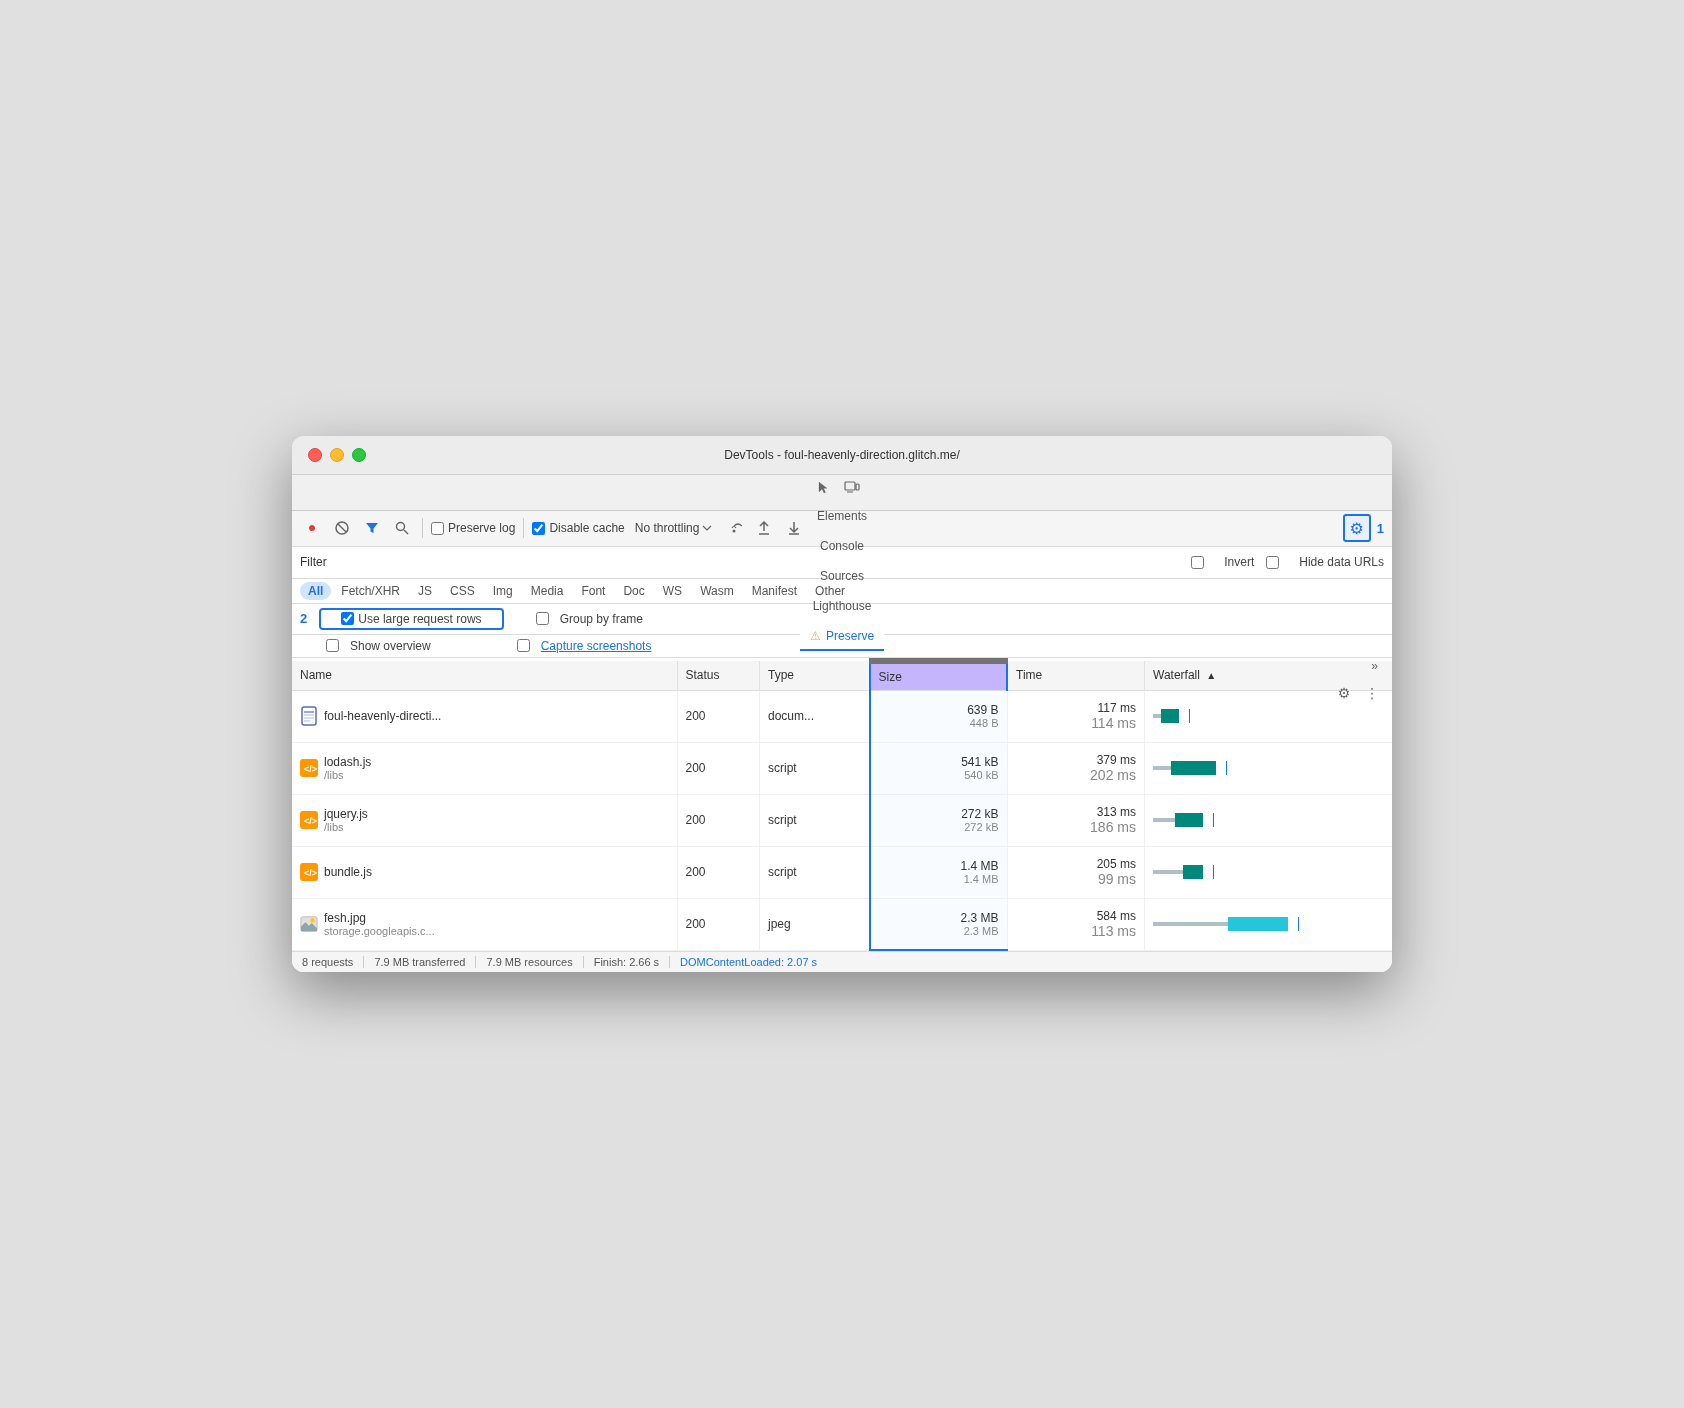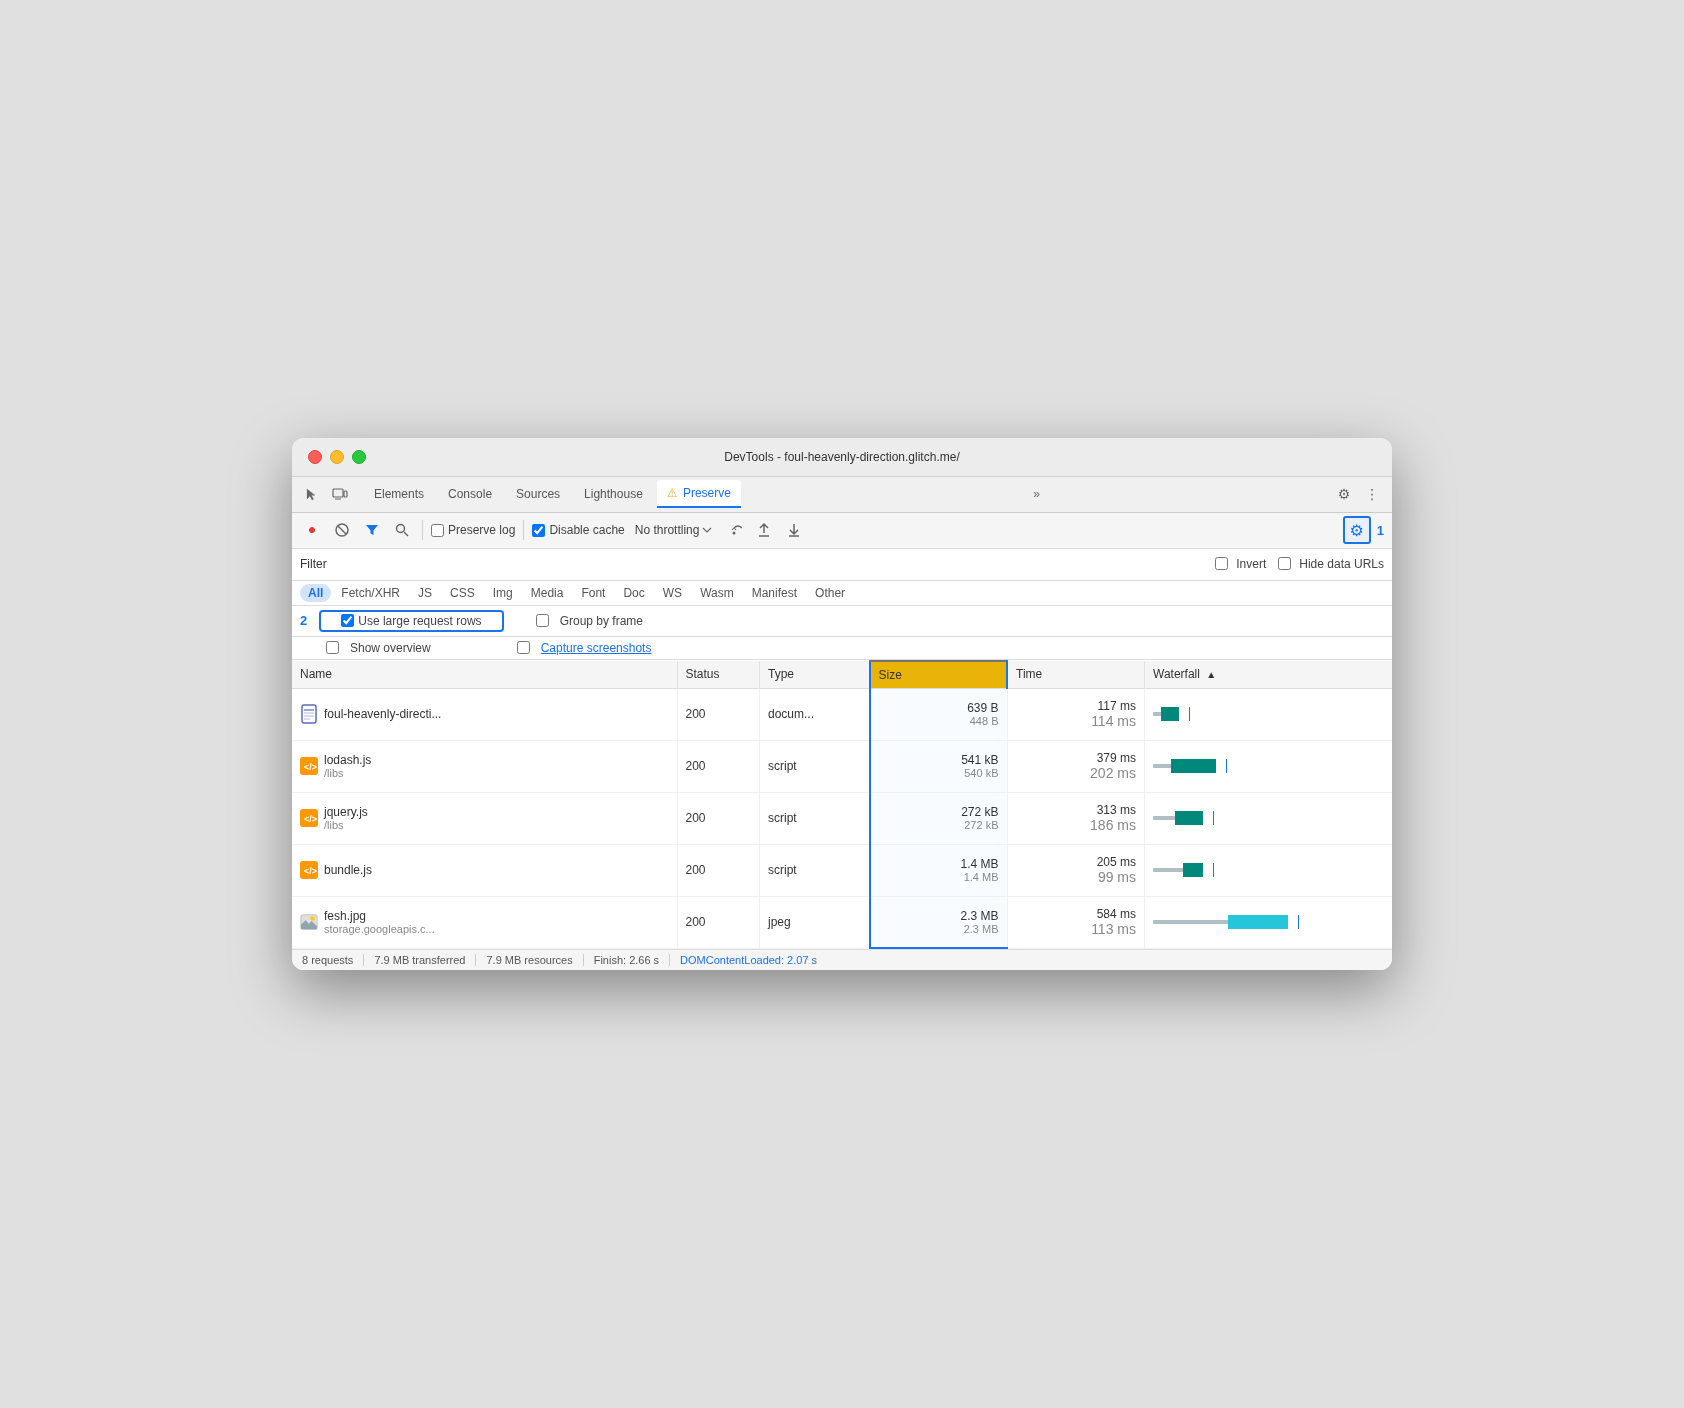--- a/index.html
+++ b/index.html
@@ -52,20 +52,21 @@
     }
     
     .tab-bar {
       display: flex;
       align-items: center;
       background: #f0f0f0;
       border-bottom: 1px solid #ccc;
       padding: 0 8px;
       height: 36px;
       gap: 4px;
+      flex-direction: column;
     }
     .tab-icons {
       display: flex;
       gap: 4px;
       margin-right: 8px;
     }
     .tab-icon-btn {
       width: 24px;
       height: 24px;
       display: flex;
@@ -207,22 +208,22 @@
       font-weight: 500;
     }
     .filter-checkbox-group {
       display: flex;
       align-items: center;
       gap: 12px;
       margin-left: auto;
     }
     .filter-check-item {
       display: flex;
-      align-items: flex-start;
-      gap: 8px;
+      align-items: center;
+      gap: 20px;
       font-size: 12px;
       color: #444;
       cursor: pointer;
     }
     
     .type-filter-bar {
       display: flex;
       align-items: center;
       padding: 3px 8px;
       border-bottom: 1px solid #ddd;
@@ -388,24 +389,24 @@
     .status-segment:first-child { padding-left: 0; }
     .status-segment:last-child { border-right: none; color: #1a73e8; }
     table { table-layout: fixed; }
     .col-name { width: 280px; }
     .col-status { width: 60px; }
     .col-type { width: 80px; }
     .col-size { width: 100px; }
     .col-time { width: 100px; }
     .col-waterfall { width: 180px; }
     .th-size-active {
-      background: #eab308;
+      background: #c4b5fd;
       border-left: 2px solid #1a73e8 !important;
       border-right: 2px solid #1a73e8 !important;
-      border-top: 2px solid #737373;
+      border-top: 6px solid #737373;
       color: #1a73e8;
     }
     .td-size-active {
       border-left: 2px solid #1a73e8;
       border-right: 2px solid #1a73e8;
       background: #f8fbff;
     }
     .td-size-last {
       border-bottom: 2px solid #1a73e8;
     }

